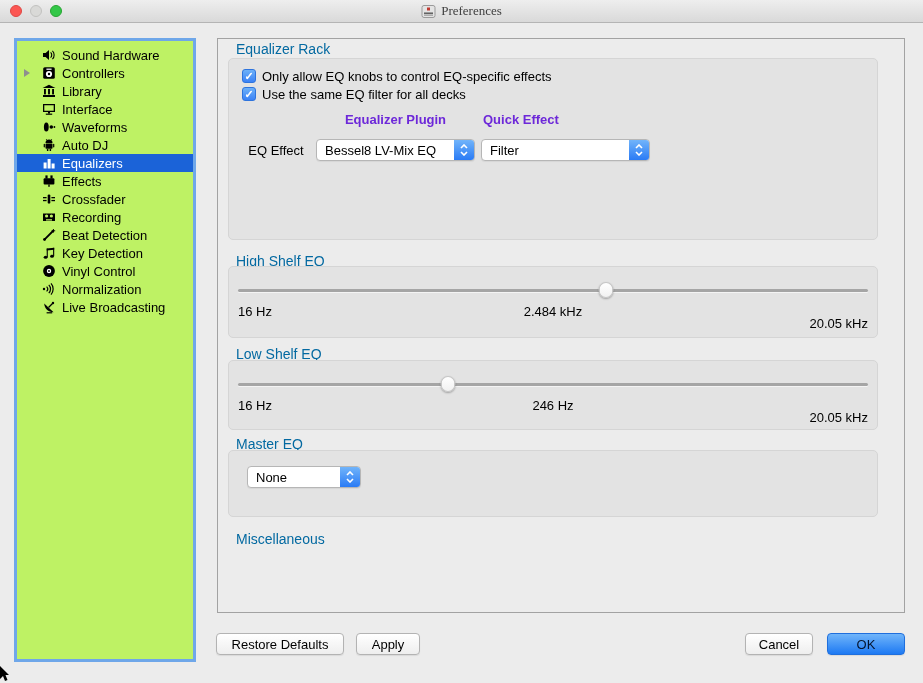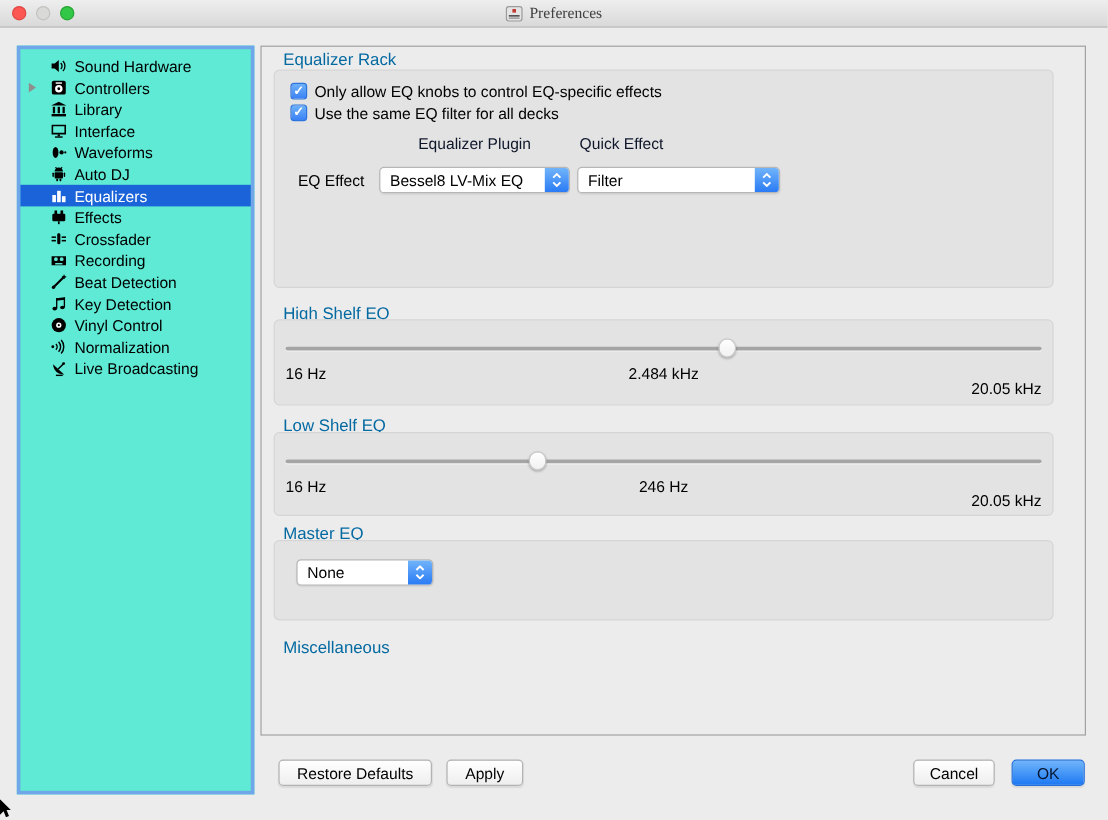--- a/index.html
+++ b/index.html
@@ -19,22 +19,22 @@
   .light.red{background:#fc5753;border:1px solid #df4744}
   .light.gray{background:#d9d9d7;border:1px solid #c2c2c0}
   .light.green{background:#33c748;border:1px solid #27a532}
   .win-title{
     position:absolute;left:0;top:0;width:100%;height:22px;
     display:flex;align-items:center;justify-content:center;gap:5px;
     font-size:13px;color:#404040;font-family:Liberation Serif, serif;
   }
   
   .sidebar{
-    position:absolute;left:14px;top:38px;width:198px;height:624px;
-    background:#5eead4;border:3px solid #6fa7e9;box-sizing:border-box;
+    position:absolute;left:14px;top:38px;width:182px;height:624px;
+    background:#bef264;border:3px solid #6fa7e9;box-sizing:border-box;
   }
   .side-list{list-style:none;margin:0;padding:5px 0 0 0}
   .side-item{
     height:18px;display:flex;align-items:center;
     font-size:13px;color:#000;position:relative;padding-left:24px;
     cursor:default;white-space:nowrap;
   }
   .side-item.selected{background:#1b63d8;color:#fff}
   .side-item .disclosure{
     position:absolute;left:7px;top:5px;width:0;height:0;
@@ -70,21 +70,21 @@
     display:flex;align-items:center;
     box-shadow:0 1px 1px rgba(0,0,0,0.06);
   }
   .combo .combo-text{flex:1;font-size:13px;color:#000;padding:0 6px 0 8px;overflow:hidden;white-space:nowrap}
   .combo .combo-cap{
     width:20px;height:20px;margin:0;border-radius:0 3px 3px 0;
     background:linear-gradient(#71b4fa,#2a7bf5);
     display:flex;align-items:center;justify-content:center;flex:0 0 20px;
   }
   
-  .col-header{position:absolute;font-size:13px;font-weight:normal;color:#0f172a}
+  .col-header{position:absolute;font-size:13px;font-weight:bold;color:#6d28d9}
   .row-label{position:absolute;font-size:13px;color:#000;text-align:center}
   
   .slider{position:absolute;height:16px}
   .slider .track{
     position:absolute;left:0;right:0;top:7px;height:3px;border-radius:2px;
     background:#a5a5a5;box-shadow:0 1px 0 rgba(255,255,255,.6);
   }
   .slider .handle{
     position:absolute;top:8px;width:15px;height:16px;border-radius:50%;
     background:linear-gradient(#ffffff,#f1f1f1);border:1px solid #c6c6c6;
@@ -93,21 +93,21 @@
   }
   .slider-labels{position:absolute;left:9px;right:9px;font-size:13px;color:#000}
   .sl-min{position:absolute;left:0;top:0}
   .sl-val{position:absolute;left:50%;top:0;transform:translateX(-50%)}
   .sl-max{position:absolute;right:0;top:12px}
   
   .btn{
     position:absolute;height:22px;box-sizing:border-box;border-radius:4px;
     background:linear-gradient(#ffffff,#eeeeee);border:1px solid #b3b3b3;
     font-size:13px;color:#000;display:flex;align-items:center;justify-content:center;
-    box-shadow:0 1px 1px rgba(0,0,0,0.08);font-family:"Liberation Sans",sans-serif;margin-left:16px;
+    box-shadow:0 1px 1px rgba(0,0,0,0.08);font-family:"Liberation Sans",sans-serif;
   }
   .btn.default{background:linear-gradient(#70b5fa,#1d79f3);border:1px solid #1f6fdd;color:#05142e}
   
   .cursor-artifact{position:absolute;left:0px;top:666px}
 </style>
 </head>
 <body>
 
 <div class="titlebar">
   <div class="traffic">
@@ -387,17 +387,17 @@
       </span>
     </div>
   </div>
 
   <div class="group-label" style="top:492px">Miscellaneous</div>
 </div>
 
 <div class="btn" style="left:216px;top:633px;width:128px">Restore Defaults</div>
 <div class="btn" style="left:356px;top:633px;width:64px">Apply</div>
 <div class="btn" style="left:745px;top:633px;width:68px">Cancel</div>
-<div class="btn default" style="left:827px;top:633px;width:61px">OK</div>
+<div class="btn default" style="left:827px;top:633px;width:78px">OK</div>
 
 <svg class="cursor-artifact" width="10" height="15" viewBox="0 0 10 15">
   <path d="M0 0 L0 13 L3 10 L5 15 L7.5 14 L5.5 9 L9 9 Z" fill="#000"></path>
 </svg>
 
 </body></html>

